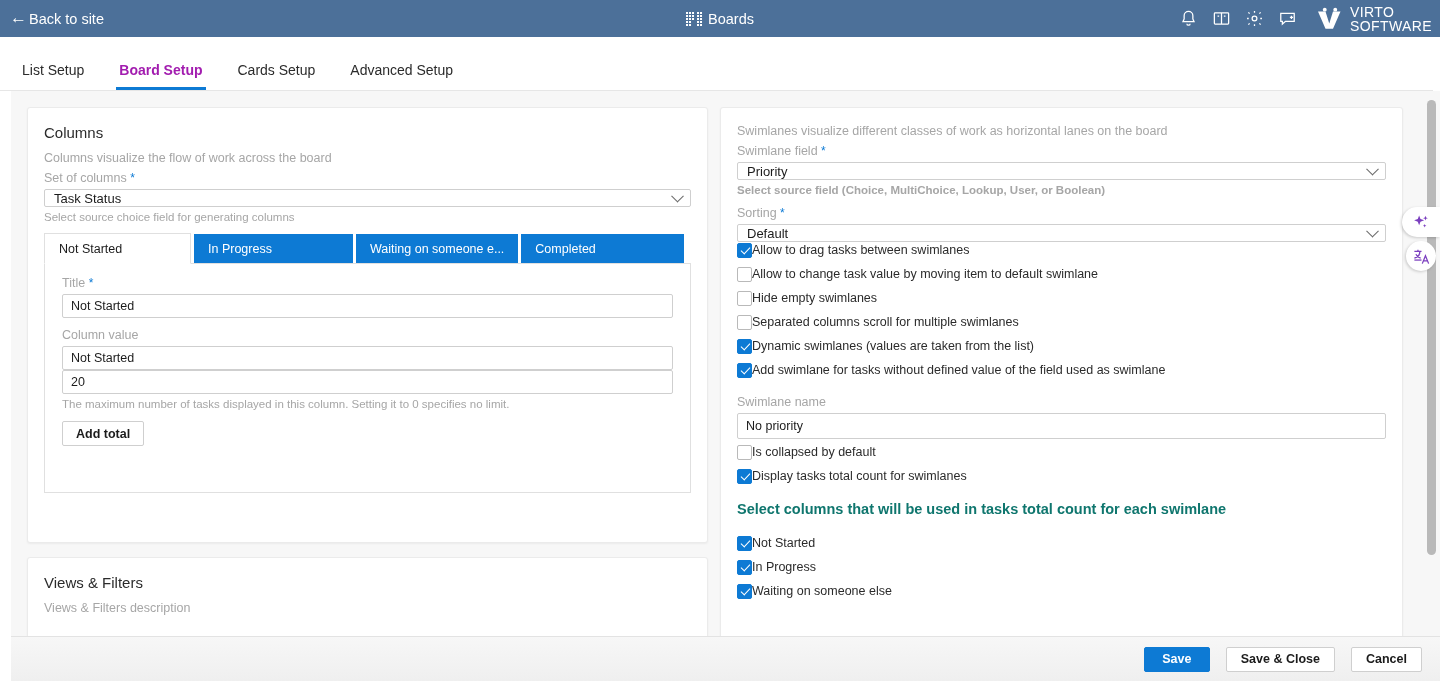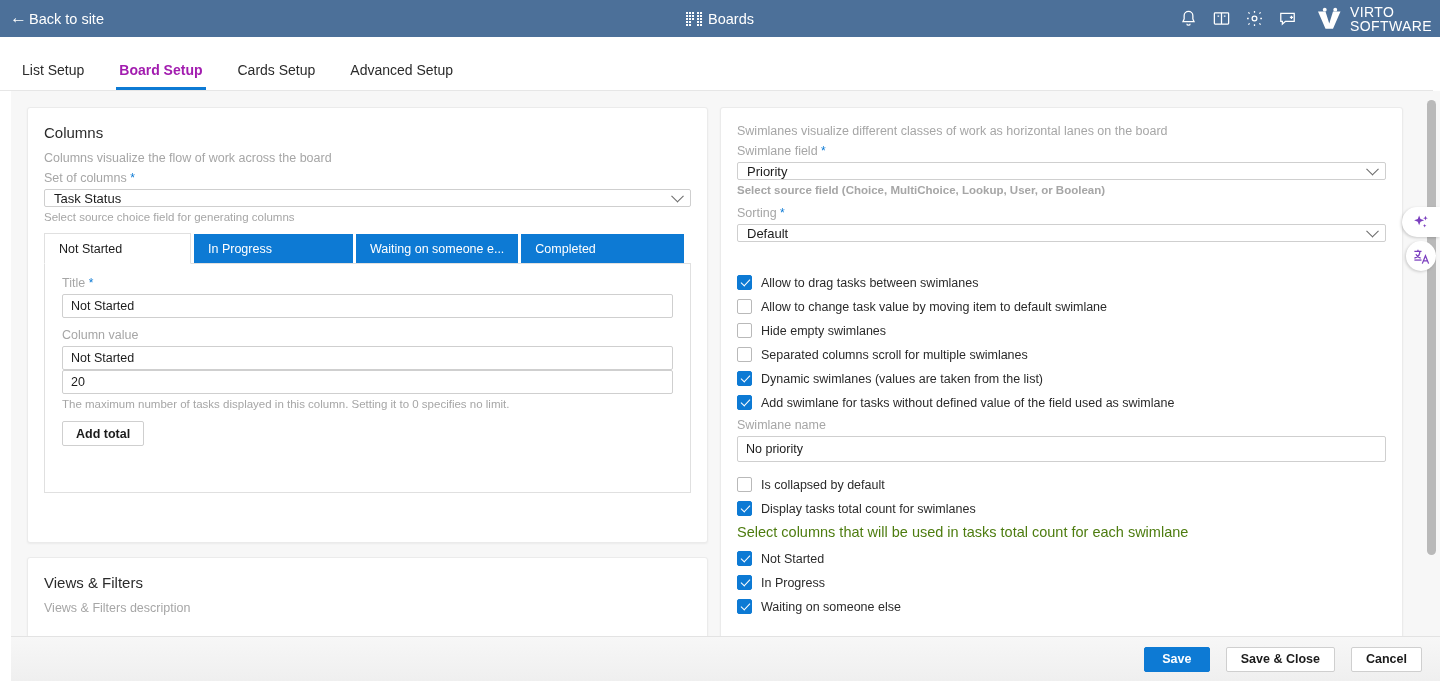--- a/index.html
+++ b/index.html
@@ -142,35 +142,35 @@
   }
   .col-panel .field-label { margin-top: 10px; }
   .col-panel .field-label:first-child { margin-top: 0; }
   .btn-plain {
     margin-top: 11px; height: 25px; padding: 0 13px; background: #fff;
     border: 1px solid #cfcfcf; border-radius: 2px; font-size: 12.5px;
     color: #1b1b1b; cursor: pointer; font-family: inherit; font-weight: bold;
   }
 
   
-  .cb-row { display: flex; align-items: flex-end; gap: 9px; height: 24px; cursor: pointer; }
+  .cb-row { display: flex; align-items: flex-start; gap: 0; height: 24px; cursor: pointer; }
   .cb {
     width: 15px; height: 15px; border: 1.4px solid #b9b9b9; border-radius: 2px;
     background: #fff; flex: 0 0 auto; position: relative;
   }
   .cb.checked { background: #0d7ad4; border-color: #0d7ad4; }
   .cb.checked::after {
     content: ""; position: absolute; left: 4.6px; top: 1.4px;
     width: 4px; height: 8px; border: solid #fff; border-width: 0 1.8px 1.8px 0;
     transform: rotate(43deg);
   }
   .cb-label { font-size: 12.5px; color: #2b2b2b; white-space: nowrap; }
   .section-head {
-    font-size: 14.5px; font-weight: normal; color: #4d7c0f;
-    margin-top: 8px; margin-bottom: 2px;
+    font-size: 14.5px; font-weight: bold; color: #0f766e;
+    margin-top: 8px; margin-bottom: 19px;
   }
 
   
   .scrollbar-track {
     position: absolute; right: 3px; top: 91px; width: 13px; height: 545px;
     background: #f7f7f7;
   }
   .scrollbar-thumb {
     position: absolute; right: 4px; top: 100px; width: 9px; height: 455px;
     background: #b9b9b9; border-radius: 5px; cursor: pointer;
@@ -337,21 +337,21 @@
           <div class="select-box">
             <span>Priority</span>
             <span class="chev"></span>
           </div>
           <div class="help-text" style="margin-bottom:10px;font-weight:bold;">Select source field (Choice, MultiChoice, Lookup, User, or Boolean)</div>
 
           <div class="field-label">
             <span>Sorting</span>
             <span class="req">*</span>
           </div>
-          <div class="select-box" style="margin-bottom:24px;">
+          <div class="select-box" style="margin-bottom:1px;">
             <span>Default</span>
             <span class="chev"></span>
           </div>
 
           <div class="cb-row">
             <span class="cb checked"></span>
             <span class="cb-label">Allow to drag tasks between swimlanes</span>
           </div>
           <div class="cb-row">
             <span class="cb"></span>

